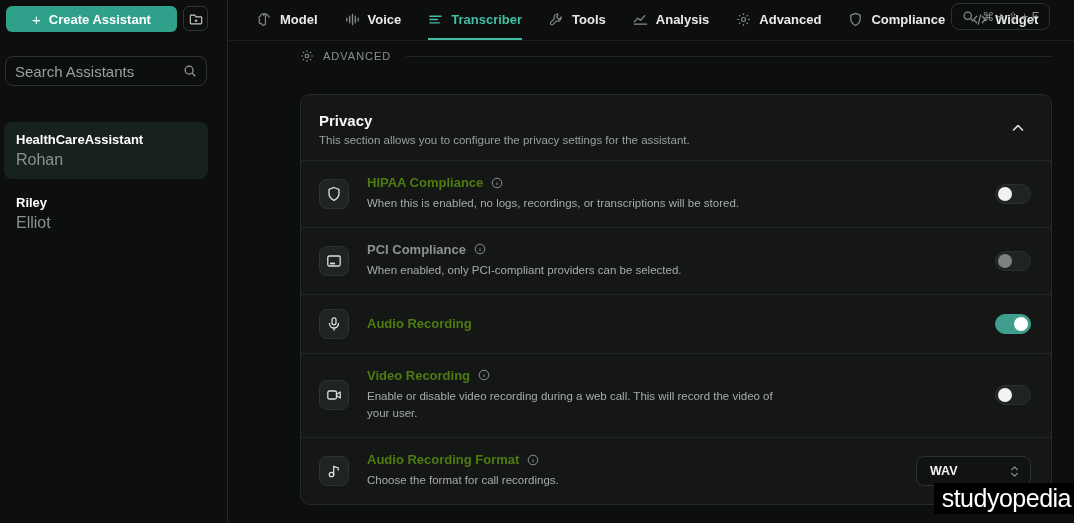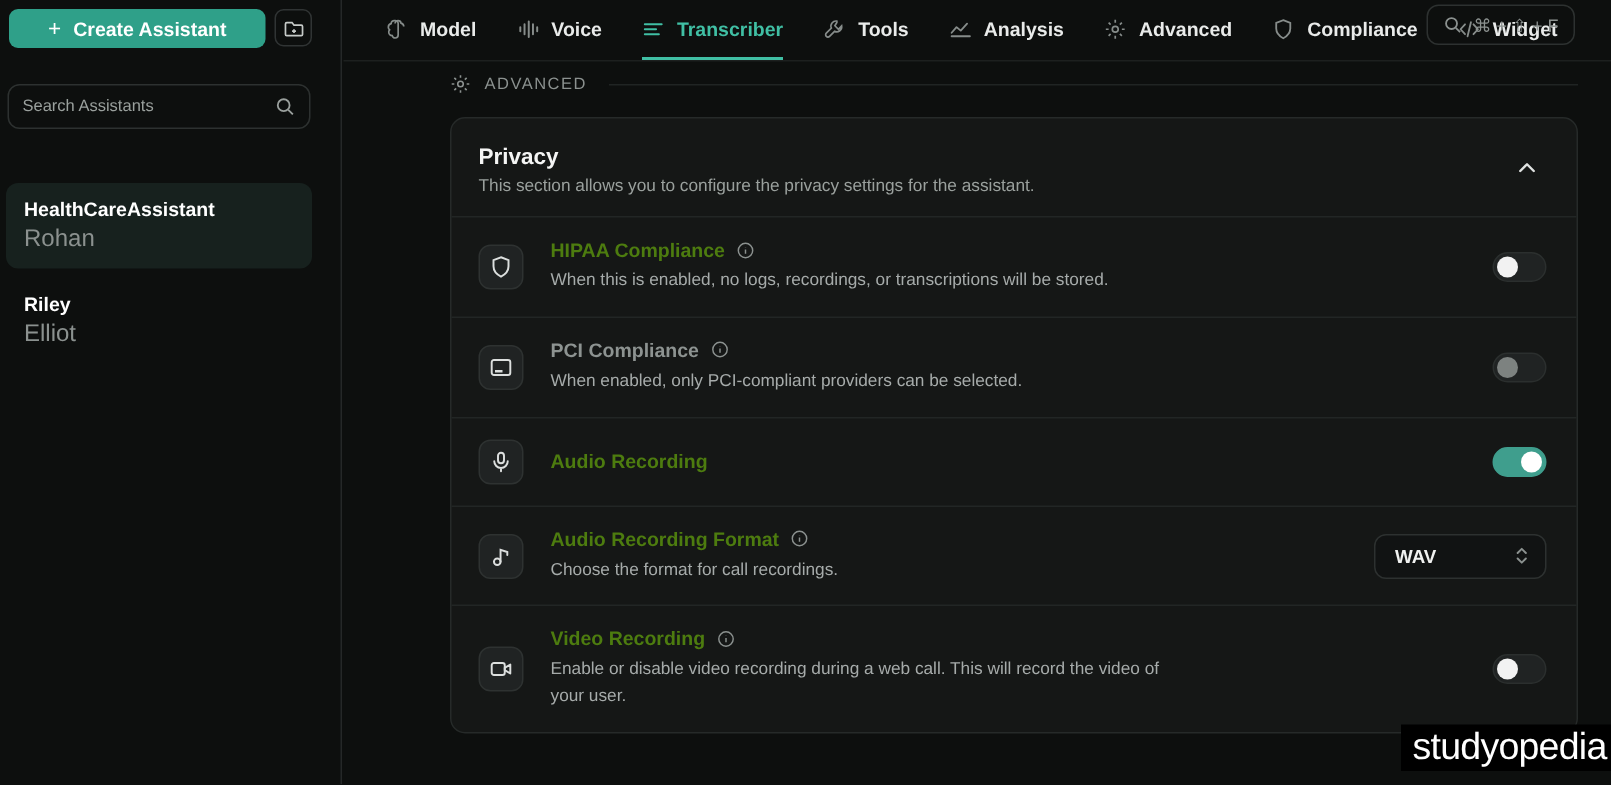--- a/index.html
+++ b/index.html
@@ -25,21 +25,21 @@
     background:transparent; border:1px solid #30precision3434; border:1px solid #303434; border-radius:6px;
     display:flex; align-items:center; justify-content:center; color:#c6cac8; cursor:pointer;
   }
   .search-box {
     position:absolute; left:5px; top:56px; width:202px; height:30px;
     border:1px solid #2d3130; border-radius:8px; background:transparent;
     display:flex; align-items:center; padding:0 9px; gap:8px;
   }
   .search-box input {
     flex:1; min-width:0; background:transparent; border:none; outline:none;
-    color:#d6d9d8; font-family:inherit; font-size:11px;
+    color:#d6d9d8; font-family:inherit; font-size:15px;
   }
   .search-box input::placeholder { color:#9aa09d; }
   .search-box .mag { color:#9aa09d; }
   .assistant-list { position:absolute; left:4px; top:122px; width:204px; display:flex; flex-direction:column; gap:6px; }
   .assistant-item { padding:10px 12px; border-radius:8px; cursor:pointer; }
   .assistant-item.selected { background:#17211e; }
   .assistant-name { font-size:13px; font-weight:700; color:#ffffff; }
   .assistant-sub { font-size:16px; color:#8b918f; margin-top:4px; }
 
   
@@ -65,21 +65,21 @@
   
   .advanced-row {
     position:absolute; left:300px; top:48px; right:22px; height:16px;
     display:flex; align-items:center; gap:9px; color:#8b918f;
   }
   .advanced-label { font-size:11px; letter-spacing:1px; font-weight:400; }
   .advanced-row .rule { flex:1; height:1px; background:#202423; margin-left:6px; }
 
   
   .card {
-    position:absolute; left:300px; top:78px; width:752px;
+    position:absolute; left:300px; top:94px; width:752px;
     background:#151716; border:1px solid #262a29; border-radius:10px;
   }
   .card-header { position:relative; padding:17px 20px 14px 18px; border-bottom:1px solid #222625; }
   .card-title { font-size:15px; font-weight:700; color:#f4f5f4; }
   .card-sub { font-size:11.5px; color:#9aa09d; margin-top:5px; }
   .collapse-btn {
     position:absolute; right:22px; top:22px; width:22px; height:22px;
     background:transparent; border:none; color:#dfe2e1; cursor:pointer;
     display:flex; align-items:center; justify-content:center;
   }
@@ -336,20 +336,46 @@
       </div>
       <div class="row-control">
         <div class="toggle on">
             <div class="knob"></div>
           </div>
       </div>
     </div>
 
     <div class="setting-row">
       <div class="row-icon">
+        <svg width="16" height="16" viewBox="0 0 16 16" fill="none" stroke="currentColor" stroke-width="1.3" stroke-linejoin="round">
+          <rect x="1.8" y="4" width="8.7" height="8" rx="1.5"></rect>
+          <path d="M10.5 7.2 14.2 5v6l-3.7-2.2z"></path>
+        </svg>
+      </div>
+      <div class="row-text">
+        <div class="row-title-line">
+          <span class="row-title">Video Recording</span>
+          <span class="info">
+            <svg width="12" height="12" viewBox="0 0 16 16" fill="none" stroke="currentColor" stroke-width="1.3">
+              <circle cx="8" cy="8" r="6.4"></circle>
+                <path d="M8 7.2v3.6M8 4.8v.2"></path>
+            </svg>
+          </span>
+        </div>
+        <div class="row-desc">Enable or disable video recording during a web call. This will record the video of your user.</div>
+      </div>
+      <div class="row-control">
+        <div class="toggle">
+            <div class="knob"></div>
+          </div>
+      </div>
+    </div>
+
+    <div class="setting-row">
+      <div class="row-icon">
         <svg width="16" height="16" viewBox="0 0 16 16" fill="none" stroke="currentColor" stroke-width="1.3" stroke-linecap="round">
           <circle cx="5.5" cy="11.5" r="2.2"></circle>
           <path d="M7.7 11.5V3.5l4.5 1.5v2"></path>
         </svg>
       </div>
       <div class="row-text">
         <div class="row-title-line">
           <span class="row-title">Audio Recording Format</span>
           <span class="info">
             <svg width="12" height="12" viewBox="0 0 16 16" fill="none" stroke="currentColor" stroke-width="1.3">
@@ -364,43 +390,17 @@
         <div class="select">
           <span class="select-value">WAV</span>
           <span class="chevs">
             <svg width="11" height="13" viewBox="0 0 12 14" fill="none" stroke="currentColor" stroke-width="1.4" stroke-linecap="round" stroke-linejoin="round">
               <path d="M3 5 6 2l3 3M3 9l3 3 3-3"></path>
             </svg>
           </span>
         </div>
       </div>
     </div>
-
-    <div class="setting-row">
-      <div class="row-icon">
-        <svg width="16" height="16" viewBox="0 0 16 16" fill="none" stroke="currentColor" stroke-width="1.3" stroke-linejoin="round">
-          <rect x="1.8" y="4" width="8.7" height="8" rx="1.5"></rect>
-          <path d="M10.5 7.2 14.2 5v6l-3.7-2.2z"></path>
-        </svg>
-      </div>
-      <div class="row-text">
-        <div class="row-title-line">
-          <span class="row-title">Video Recording</span>
-          <span class="info">
-            <svg width="12" height="12" viewBox="0 0 16 16" fill="none" stroke="currentColor" stroke-width="1.3">
-              <circle cx="8" cy="8" r="6.4"></circle>
-                <path d="M8 7.2v3.6M8 4.8v.2"></path>
-            </svg>
-          </span>
-        </div>
-        <div class="row-desc">Enable or disable video recording during a web call. This will record the video of your user.</div>
-      </div>
-      <div class="row-control">
-        <div class="toggle">
-            <div class="knob"></div>
-          </div>
-      </div>
-    </div>
   </section>
 
   <div class="watermark">studyopedia</div>
 
 </div>
 
 </body></html>

